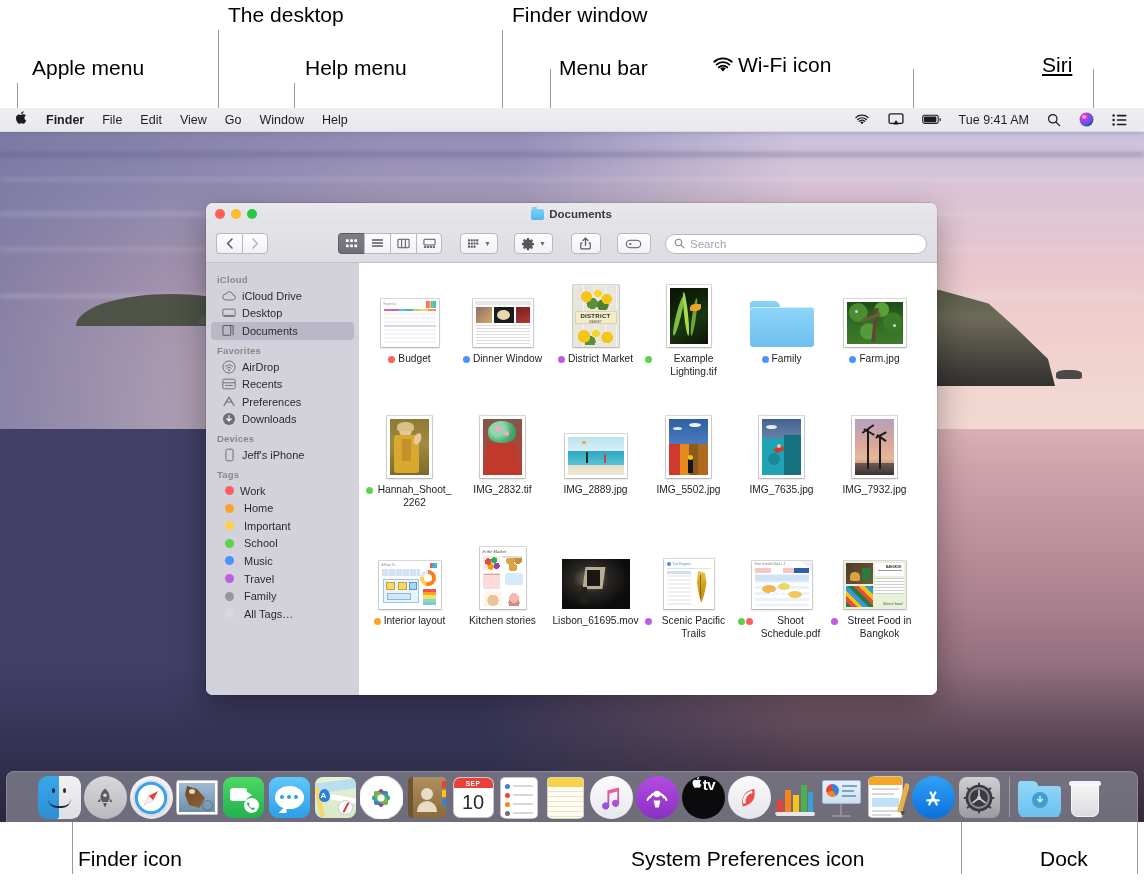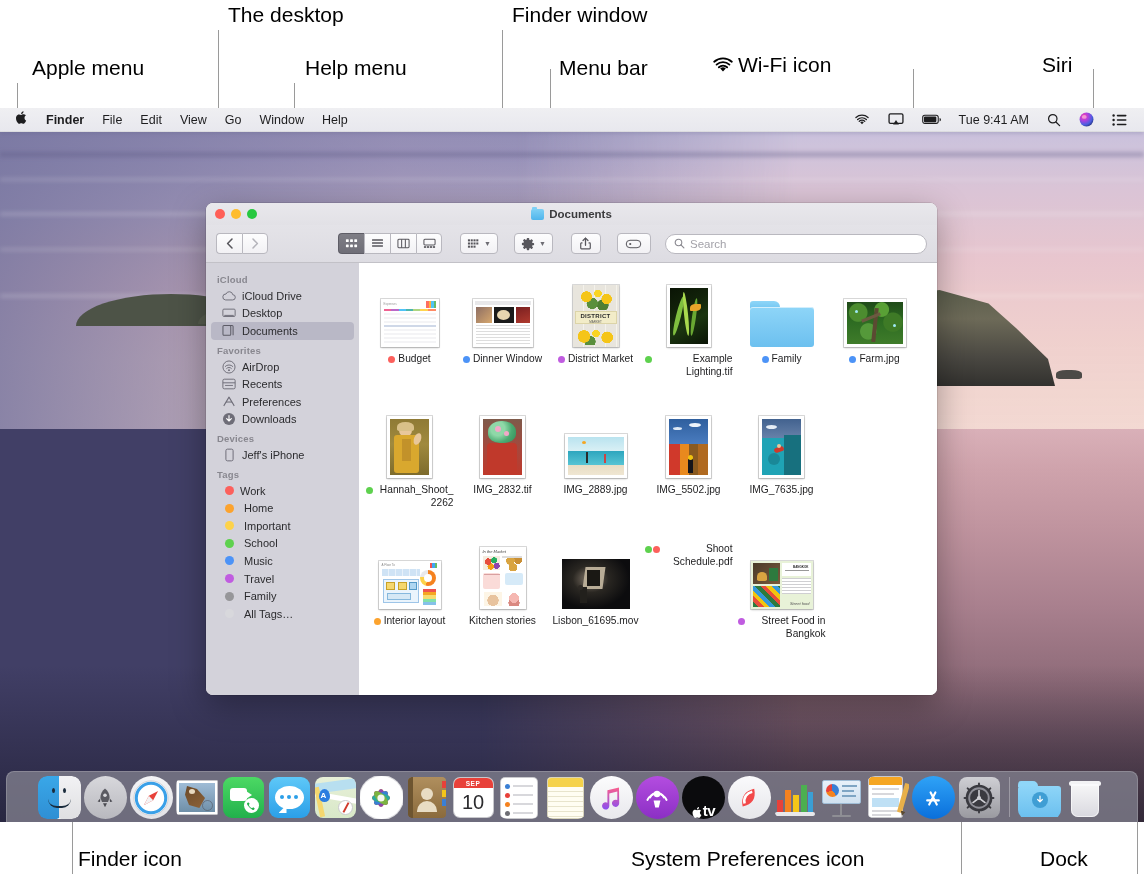--- a/index.html
+++ b/index.html
@@ -243,21 +243,21 @@
     overflow: hidden; position: relative;
   }
   .cap {
     margin-top: 6px; font-size: 10.2px; color: #1d1d1f; text-align: center;
     line-height: 12.5px; max-width: 88px; word-break: break-word;
     display: flex; align-items: flex-start; justify-content: center; gap: 3px;
     flex-wrap: nowrap;
   }
   .cap .dots { display: inline-flex; gap: 1px; padding-top: 3px; flex: 0 0 auto; }
   .cap .dot { width: 7px; height: 7px; border-radius: 50%; display: inline-block; }
-  .cap .txt { display: inline-block; text-align: right; }
+  .cap .txt { display: inline-block; }
 
   
   #dock {
     position: absolute; left: 6px; bottom: 0;
     width: 1132px; height: 51px;
     background: rgba(128,126,140,.80);
     border-radius: 8px 8px 0 0;
     border: 1px solid rgba(255,255,255,.18);
     border-bottom: none;
     display: flex; align-items: flex-end; justify-content: center;
@@ -304,21 +304,21 @@
       <svg width="22" height="17" viewBox="0 0 22 17">
         <path d="M11 14.6 L8.2 11.4 A4.4 4.4 0 0 1 13.8 11.4 Z" fill="#000"></path>
         <path d="M4.6 7.6 A9.6 9.6 0 0 1 17.4 7.6" stroke="#000" stroke-width="1.9" fill="none" stroke-linecap="round"></path>
         <path d="M6.9 10.3 A6.2 6.2 0 0 1 15.1 10.3" stroke="#000" stroke-width="1.9" fill="none" stroke-linecap="round"></path>
         <path d="M2.2 4.7 A13.2 13.2 0 0 1 19.8 4.7" stroke="#000" stroke-width="1.9" fill="none" stroke-linecap="round"></path>
       </svg>
     </span><span>Wi-Fi icon</span>
   </div>
   <div class="leader" style="left:913px; top:69px; height:48px;"></div>
 
-  <div class="callout" style="left:1042px; top:53px;">Siri</div>
+  <div class="callout" style="left:1042px; top:53px;text-decoration:underline;">Siri</div>
   <div class="leader" style="left:1093px; top:69px; height:48px;"></div>
 
   <div class="callout" style="left:78px; top:847px;">Finder icon</div>
   <div class="leader" style="left:72px; top:822px; height:52px;"></div>
 
   <div class="callout" style="left:631px; top:847px;">System Preferences icon</div>
   <div class="leader" style="left:961px; top:822px; height:52px;"></div>
 
   <div class="callout" style="left:1040px; top:847px;">Dock</div>
   <div class="leader" style="left:1137px; top:795px; height:79px;"></div>
@@ -888,20 +888,39 @@
                     <div style="position:absolute;left:15px;top:25px;width:4px;height:4px;border-radius:50%;background:#e8c79a;"></div>
                     <div style="position:absolute;left:6px;top:34px;width:12px;height:12px;background:rgba(0,0,0,.16);border-radius:50%;"></div>
                   </div>
                 </div>
               </div>
               <div class="cap">
                 <span class="txt">IMG_7635.jpg</span>
               </div>
             </div>
 
+            <div class="cell">
+              <div class="thumb-wrap">
+                <div class="thumb" style="width:45px;height:62px;background:#fff;padding:3px;">
+                  <div style="width:100%;height:100%;position:relative;overflow:hidden;
+                              background:linear-gradient(180deg,#b5a0bd 0%,#d9a898 45%,#e8b89a 70%,#8c6f66 100%);">
+                    <div style="position:absolute;left:0;right:0;bottom:0;height:22%;background:linear-gradient(180deg,#6d5a56,#3d3330);"></div>
+                    <div style="position:absolute;left:12px;top:10px;width:2px;height:40px;background:#1f1a18;"></div>
+                    <div style="position:absolute;left:24px;top:16px;width:2px;height:34px;background:#1f1a18;"></div>
+                    <div style="position:absolute;left:6px;top:9px;width:14px;height:2px;background:#1f1a18;transform:rotate(-35deg);"></div>
+                    <div style="position:absolute;left:8px;top:12px;width:12px;height:2px;background:#1f1a18;transform:rotate(30deg);"></div>
+                    <div style="position:absolute;left:20px;top:15px;width:12px;height:2px;background:#1f1a18;transform:rotate(-28deg);"></div>
+                    <div style="position:absolute;left:21px;top:18px;width:11px;height:2px;background:#1f1a18;transform:rotate(34deg);"></div>
+                  </div>
+                </div>
+              </div>
+              <div class="cap">
+                <span class="txt">IMG_7932.jpg</span>
+              </div>
+            </div>
           </div>
 
           <div class="grid-row" style="padding-left:4px; margin-top:24px;">
             <div class="cell">
               <div class="thumb-wrap">
                 <div class="thumb" style="width:62px;height:48px;background:#fff;">
                   <div style="position:absolute;left:3px;top:2px;font-size:3px;color:#888;">A Floor To</div>
                   <div style="position:absolute;right:4px;top:2px;width:7px;height:5px;
                               background:linear-gradient(90deg,#ef5350 0 33%,#42a5f5 33% 66%,#66bb6a 66% 100%);"></div>
                   <div style="position:absolute;left:3px;top:8px;width:38px;height:7px;
@@ -964,22 +983,62 @@
                   <div style="position:absolute;left:25px;top:11px;width:13px;height:16px;background:#1a1814;"></div>
                   <div style="position:absolute;left:18px;top:28px;width:7px;height:16px;background:#22201c;"></div>
                   <div style="position:absolute;left:16px;top:26px;width:5px;height:5px;border-radius:50%;background:#2e2a25;"></div>
                 </div>
               </div>
               <div class="cap">
                 <span class="txt">Lisbon_61695.mov</span>
               </div>
             </div>
 
-
-            <div class="cell">
+            <div class="cell">
+              <div class="thumb-wrap">
+                <div class="thumb" style="width:50px;height:50px;background:#fff;">
+                  <div style="position:absolute;left:3px;top:3px;width:4px;height:4px;border-radius:50%;background:#4a90d9;"></div>
+                  <div style="position:absolute;left:9px;top:3px;font-size:3px;color:#4a90d9;">Trail Progress</div>
+                  <div style="position:absolute;left:3px;top:9px;right:3px;height:1px;background:#e0e0e2;"></div>
+                  <div style="position:absolute;left:3px;top:12px;width:24px;bottom:3px;
+                              background:repeating-linear-gradient(180deg,#f0f0f2 0 2px,#fff 2px 4px);"></div>
+                  <div style="position:absolute;left:3px;top:12px;width:24px;height:3px;background:#cfe0ef;"></div>
+                  <div style="position:absolute;right:2px;top:12px;width:20px;bottom:3px;">
+                    <div style="position:absolute;left:4px;top:0;width:12px;height:32px;
+                                background:linear-gradient(180deg,#e8c547 0%,#d4a017 45%,#c08a15 100%);
+                                clip-path:polygon(22% 0%,78% 6%,92% 38%,72% 74%,48% 100%,28% 72%,12% 36%);"></div>
+                    <div style="position:absolute;left:8px;top:4px;width:1.5px;height:24px;background:#8a6a12;"></div>
+                  </div>
+                </div>
+              </div>
+              <div class="cap">
+                <span class="dots">
+                    <span class="dot" style="background:#c05ce0;"></span>
+                  </span>
+                <span class="txt">Scenic Pacific Trails</span>
+              </div>
+            </div>
+
+            <div class="cell">
+              <div class="thumb-wrap">
+                <div class="thumb" style="width:60px;height:48px;background:#fff;">
+                  <div style="position:absolute;left:3px;top:2px;font-size:2.6px;color:#777;">Shoot Schedule Week 1–2</div>
+                  <div style="position:absolute;left:3px;top:7px;right:3px;height:5px;
+                              background:linear-gradient(90deg,#f6c6c6 0 30%,#fff 30% 52%,#f6c6c6 52% 72%,#2b5fa8 72% 100%);"></div>
+                  <div style="position:absolute;left:3px;top:13px;right:3px;bottom:3px;
+                              background:repeating-linear-gradient(180deg,#e9f2fa 0 3px,#fff 3px 6px);"></div>
+                  <div style="position:absolute;left:3px;top:14px;width:54px;height:6px;background:#cfe4f5;"></div>
+                  <div style="position:absolute;left:10px;top:24px;width:14px;height:8px;border-radius:50%;background:#f0a830;opacity:.85;"></div>
+                  <div style="position:absolute;left:26px;top:22px;width:12px;height:7px;border-radius:50%;background:#e8d44a;opacity:.85;"></div>
+                  <div style="position:absolute;left:36px;top:30px;width:14px;height:7px;border-radius:50%;background:#f0c040;opacity:.85;"></div>
+                  <div style="position:absolute;left:18px;top:29px;font-size:9px;font-weight:bold;color:rgba(255,255,255,.9);letter-spacing:1px;">PDF</div>
+                  <div style="position:absolute;right:0;top:0;width:11px;height:11px;
+                              background:linear-gradient(225deg,#f0f0f2 50%,transparent 50%);"></div>
+                </div>
+              </div>
               <div class="cap">
                 <span class="dots">
                   <span class="dot" style="background:#5ed14e;"></span>
                     <span class="dot" style="background:#fc605c;"></span>
                 </span>
                 <span class="txt">Shoot Schedule.pdf</span>
               </div>
             </div>
 
             <div class="cell">
@@ -1195,21 +1254,21 @@
           <svg width="26" height="26" viewBox="0 0 26 26">
             <circle cx="13" cy="9" r="3.2" fill="#fff"></circle>
             <path d="M9.6 15.4h6.8l-1.6 7.2h-3.6z" fill="#fff"></path>
             <path d="M6.2 12.4a7.4 7.4 0 0 1 13.6 0" stroke="#fff" stroke-width="1.9" fill="none" stroke-linecap="round"></path>
             <path d="M3.4 15a10.6 10.6 0 0 1 19.2 0" stroke="#fff" stroke-width="1.9" fill="none" stroke-linecap="round"></path>
           </svg>
         </div>
       </div>
 
       <div class="dock-ico">
-        <div class="circ" style="background:#0b0b0d;display:flex;align-items:flex-end;justify-content:center;gap:1px;">
+        <div class="circ" style="background:#0b0b0d;display:flex;align-items:flex-start;justify-content:center;gap:1px;">
           <svg width="11" height="13" viewBox="0 0 12 14">
             <path fill="#fff" d="M9.7 7.4c0-1.5 1.2-2.2 1.3-2.25-.7-1-1.78-1.15-2.16-1.17-.92-.09-1.8.54-2.26.54-.47 0-1.19-.53-1.95-.51-1 .01-1.93.58-2.44 1.47-1.04 1.8-.27 4.47.75 5.93.5.72 1.09 1.52 1.86 1.49.75-.03 1.04-.48 1.93-.48.9 0 1.16.48 1.95.47.81-.02 1.32-.73 1.81-1.45.57-.83.8-1.62.81-1.66-.02-.01-1.56-.6-1.56-2.38zM8.2 2.9c.41-.5.69-1.19.61-1.88-.59.02-1.31.39-1.73.89-.38.44-.71 1.14-.62 1.81.66.05 1.34-.33 1.74-.82z"></path>
           </svg>
           <span style="color:#fff;font-size:15px;font-weight:bold;letter-spacing:-.5px;">tv</span>
         </div>
       </div>
 
       <div class="dock-ico">
         <div class="circ" style="background:linear-gradient(180deg,#fafafc,#e6e6ea);position:relative;overflow:hidden;">
           <svg width="30" height="30" viewBox="0 0 30 30">

